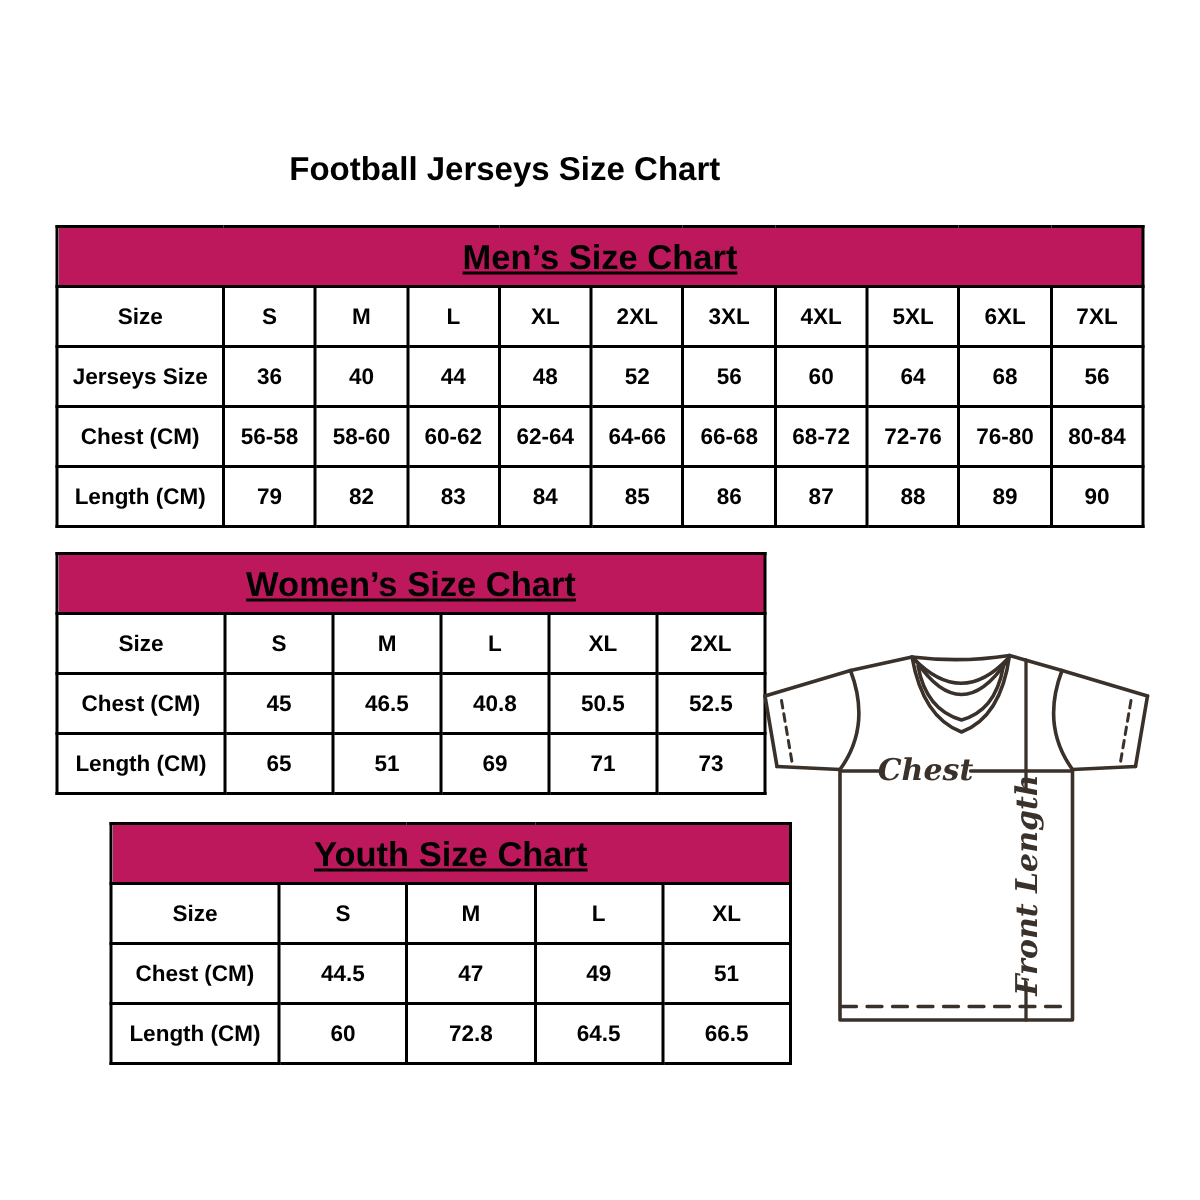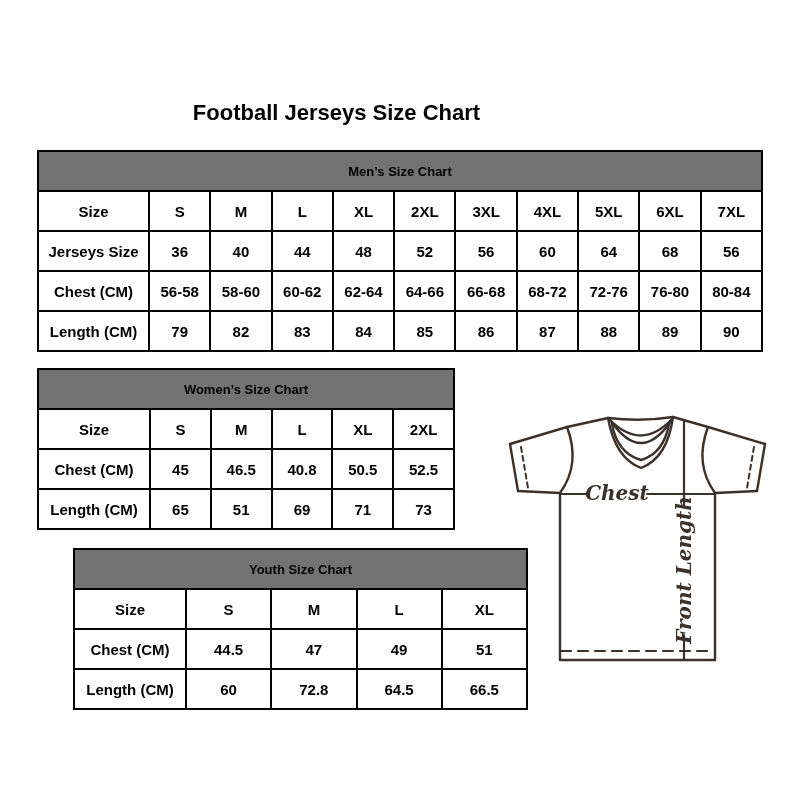--- a/index.html
+++ b/index.html
@@ -38,33 +38,34 @@
     text-align: center;
     vertical-align: middle;
     font-weight: 700;
     color: #000;
     font-size: 15px;
     box-sizing: content-box;
     overflow: hidden;
     white-space: nowrap;
   }
   table.size-table th.title-cell {
-    background: #737373;
-    font-size: 13px;
+    background: #be185d;
+    font-size: 23px;
+    text-decoration: underline;
   }
   table.men   { left: 37px; top: 150px; width: 726px; }
-  table.women { left: 37px; top: 368px; width: 418px; }
+  table.women { left: 37px; top: 368px; width: 474px; }
   table.youth { left: 37px; top: 548px; width: 455px; margin-left: 36px; }
   table.men   col.label-col { width: 111px; }
   table.women col.label-col { width: 112px; }
   table.youth col.label-col { width: 112px; }
   .jersey-wrap {
     position: absolute;
     left: 503px;
-    top: 398px;
+    top: 418px;
     width: 272px;
     height: 272px;
   }
   .jersey-label {
     font-family: "DejaVu Serif", serif;
     font-style: italic;
     font-weight: 700;
     font-size: 20px;
     fill: #3a312b;
   }

